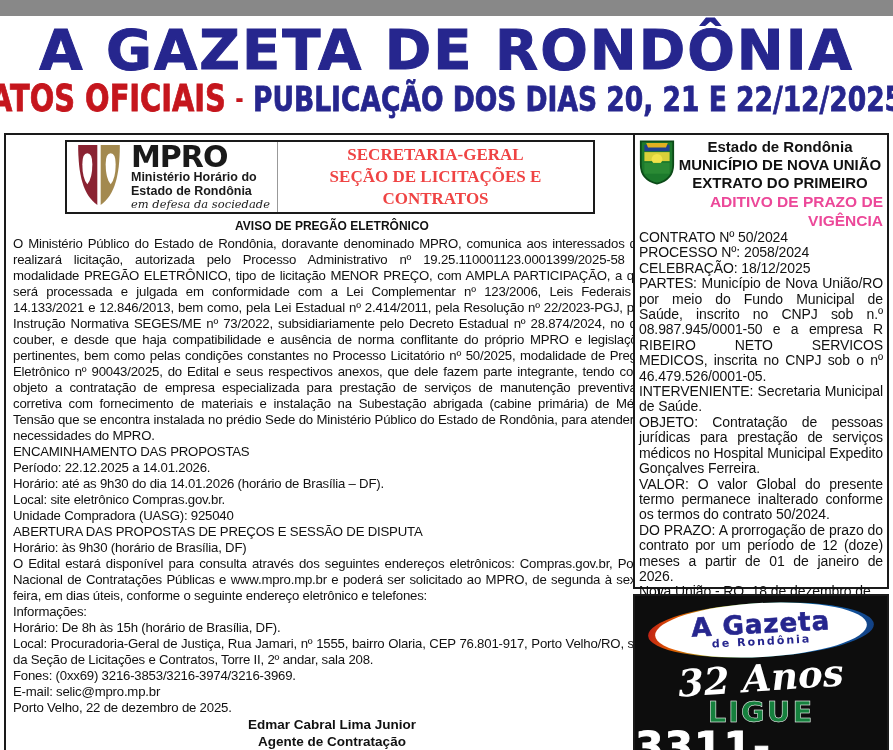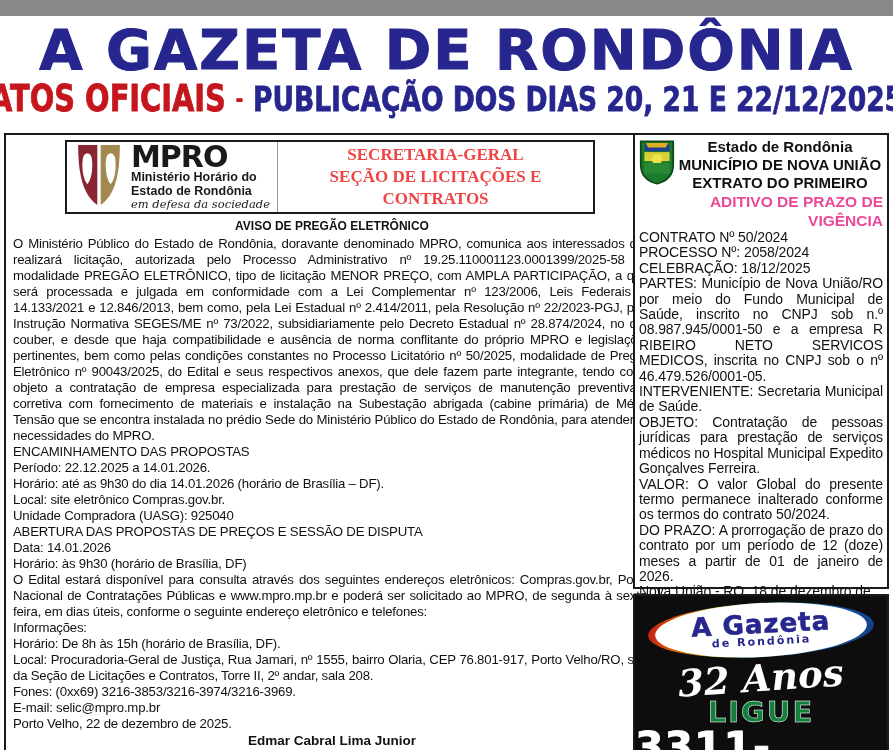--- a/index.html
+++ b/index.html
@@ -133,21 +133,20 @@
 
     <div class="body-text just">O Ministério Público do Estado de Rondônia, doravante denominado MPRO, comunica aos interessados que realizará licitação, autorizada pelo Processo Administrativo nº 19.25.110001123.0001399/2025-58 na modalidade PREGÃO ELETRÔNICO, tipo de licitação MENOR PREÇO, com AMPLA PARTICIPAÇÃO, a qual será processada e julgada em conformidade com a Lei Complementar nº 123/2006, Leis Federais nº 14.133/2021 e 12.846/2013, bem como, pela Lei Estadual nº 2.414/2011, pela Resolução nº 22/2023-PGJ, pela Instrução Normativa SEGES/ME nº 73/2022, subsidiariamente pelo Decreto Estadual nº 28.874/2024, no que couber, e desde que haja compatibilidade e ausência de norma conflitante do próprio MPRO e legislações pertinentes, bem como pelas condições constantes no Processo Licitatório nº 50/2025, modalidade de Pregão Eletrônico nº 90043/2025, do Edital e seus respectivos anexos, que dele fazem parte integrante, tendo como objeto a contratação de empresa especializada para prestação de serviços de manutenção preventiva e corretiva com fornecimento de materiais e instalação na Subestação abrigada (cabine primária) de Média Tensão que se encontra instalada no prédio Sede do Ministério Público do Estado de Rondônia, para atender às necessidades do MPRO.</div>
 
     <div class="body-text">
       <div>ENCAMINHAMENTO DAS PROPOSTAS</div>
       <div>Período: 22.12.2025 a 14.01.2026.</div>
       <div>Horário: até as 9h30 do dia 14.01.2026 (horário de Brasília – DF).</div>
       <div>Local: site eletrônico Compras.gov.br.</div>
       <div>Unidade Compradora (UASG): 925040</div>
       <div>ABERTURA DAS PROPOSTAS DE PREÇOS E SESSÃO DE DISPUTA</div>
-      <div>Data: 14.01.2026</div>
       <div>Horário: às 9h30 (horário de Brasília, DF)</div>
     </div>
 
     <div class="body-text just">O Edital estará disponível para consulta através dos seguintes endereços eletrônicos: Compras.gov.br, Portal Nacional de Contratações Públicas e www.mpro.mp.br e poderá ser solicitado ao MPRO, de segunda à sexta-feira, em dias úteis, conforme o seguinte endereço eletrônico e telefones:</div>
 
     <div class="body-text">
       <div>Informações:</div>
       <div>Horário: De 8h às 15h (horário de Brasília, DF).</div>
       <div class="just">Local: Procuradoria-Geral de Justiça, Rua Jamari, nº 1555, bairro Olaria, CEP 76.801-917, Porto Velho/RO, sala da Seção de Licitações e Contratos, Torre II, 2º andar, sala 208.</div>
       <div>Fones: (0xx69) 3216-3853/3216-3974/3216-3969.</div>

